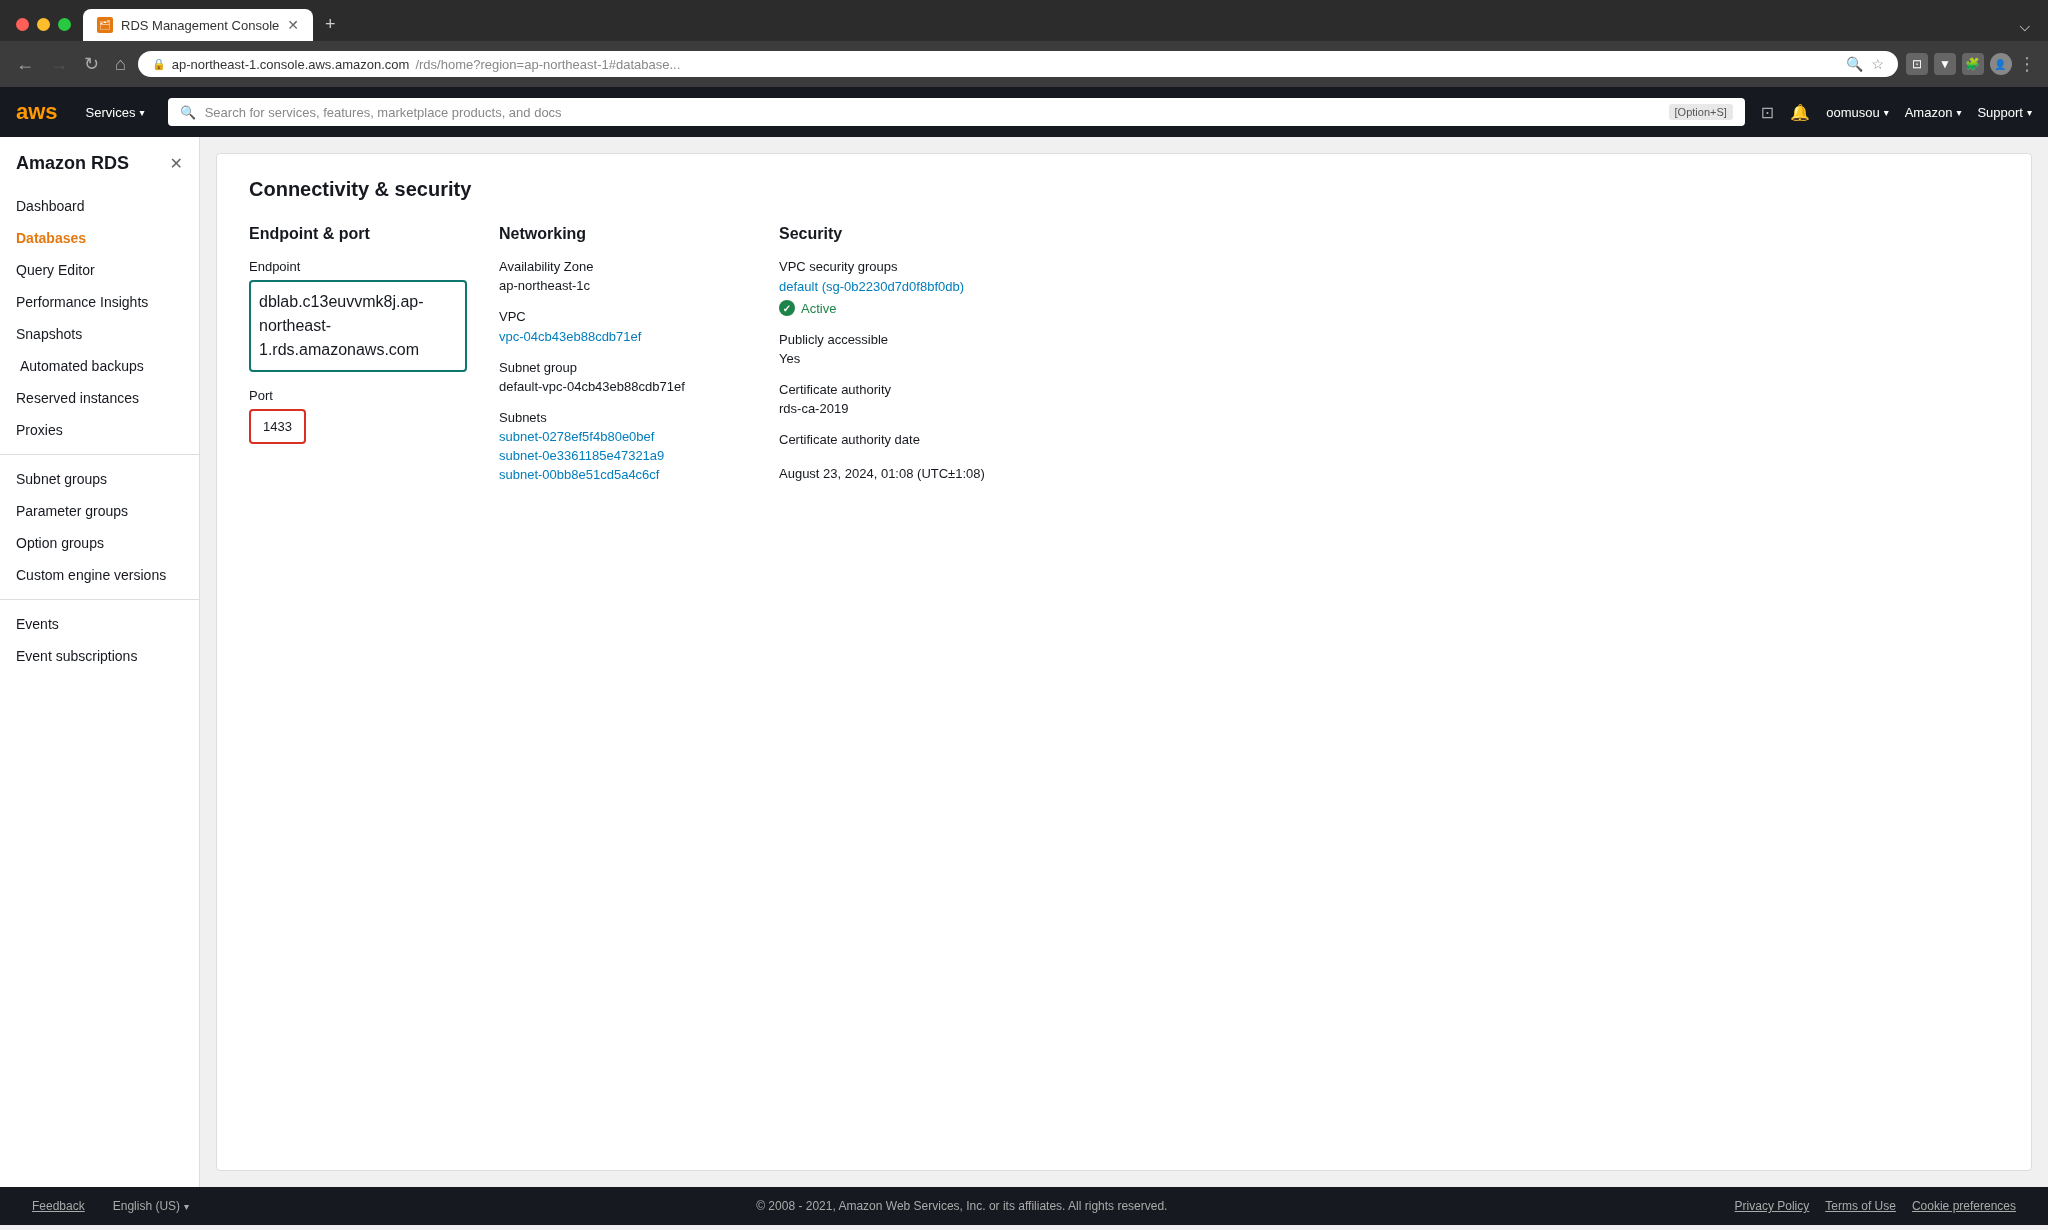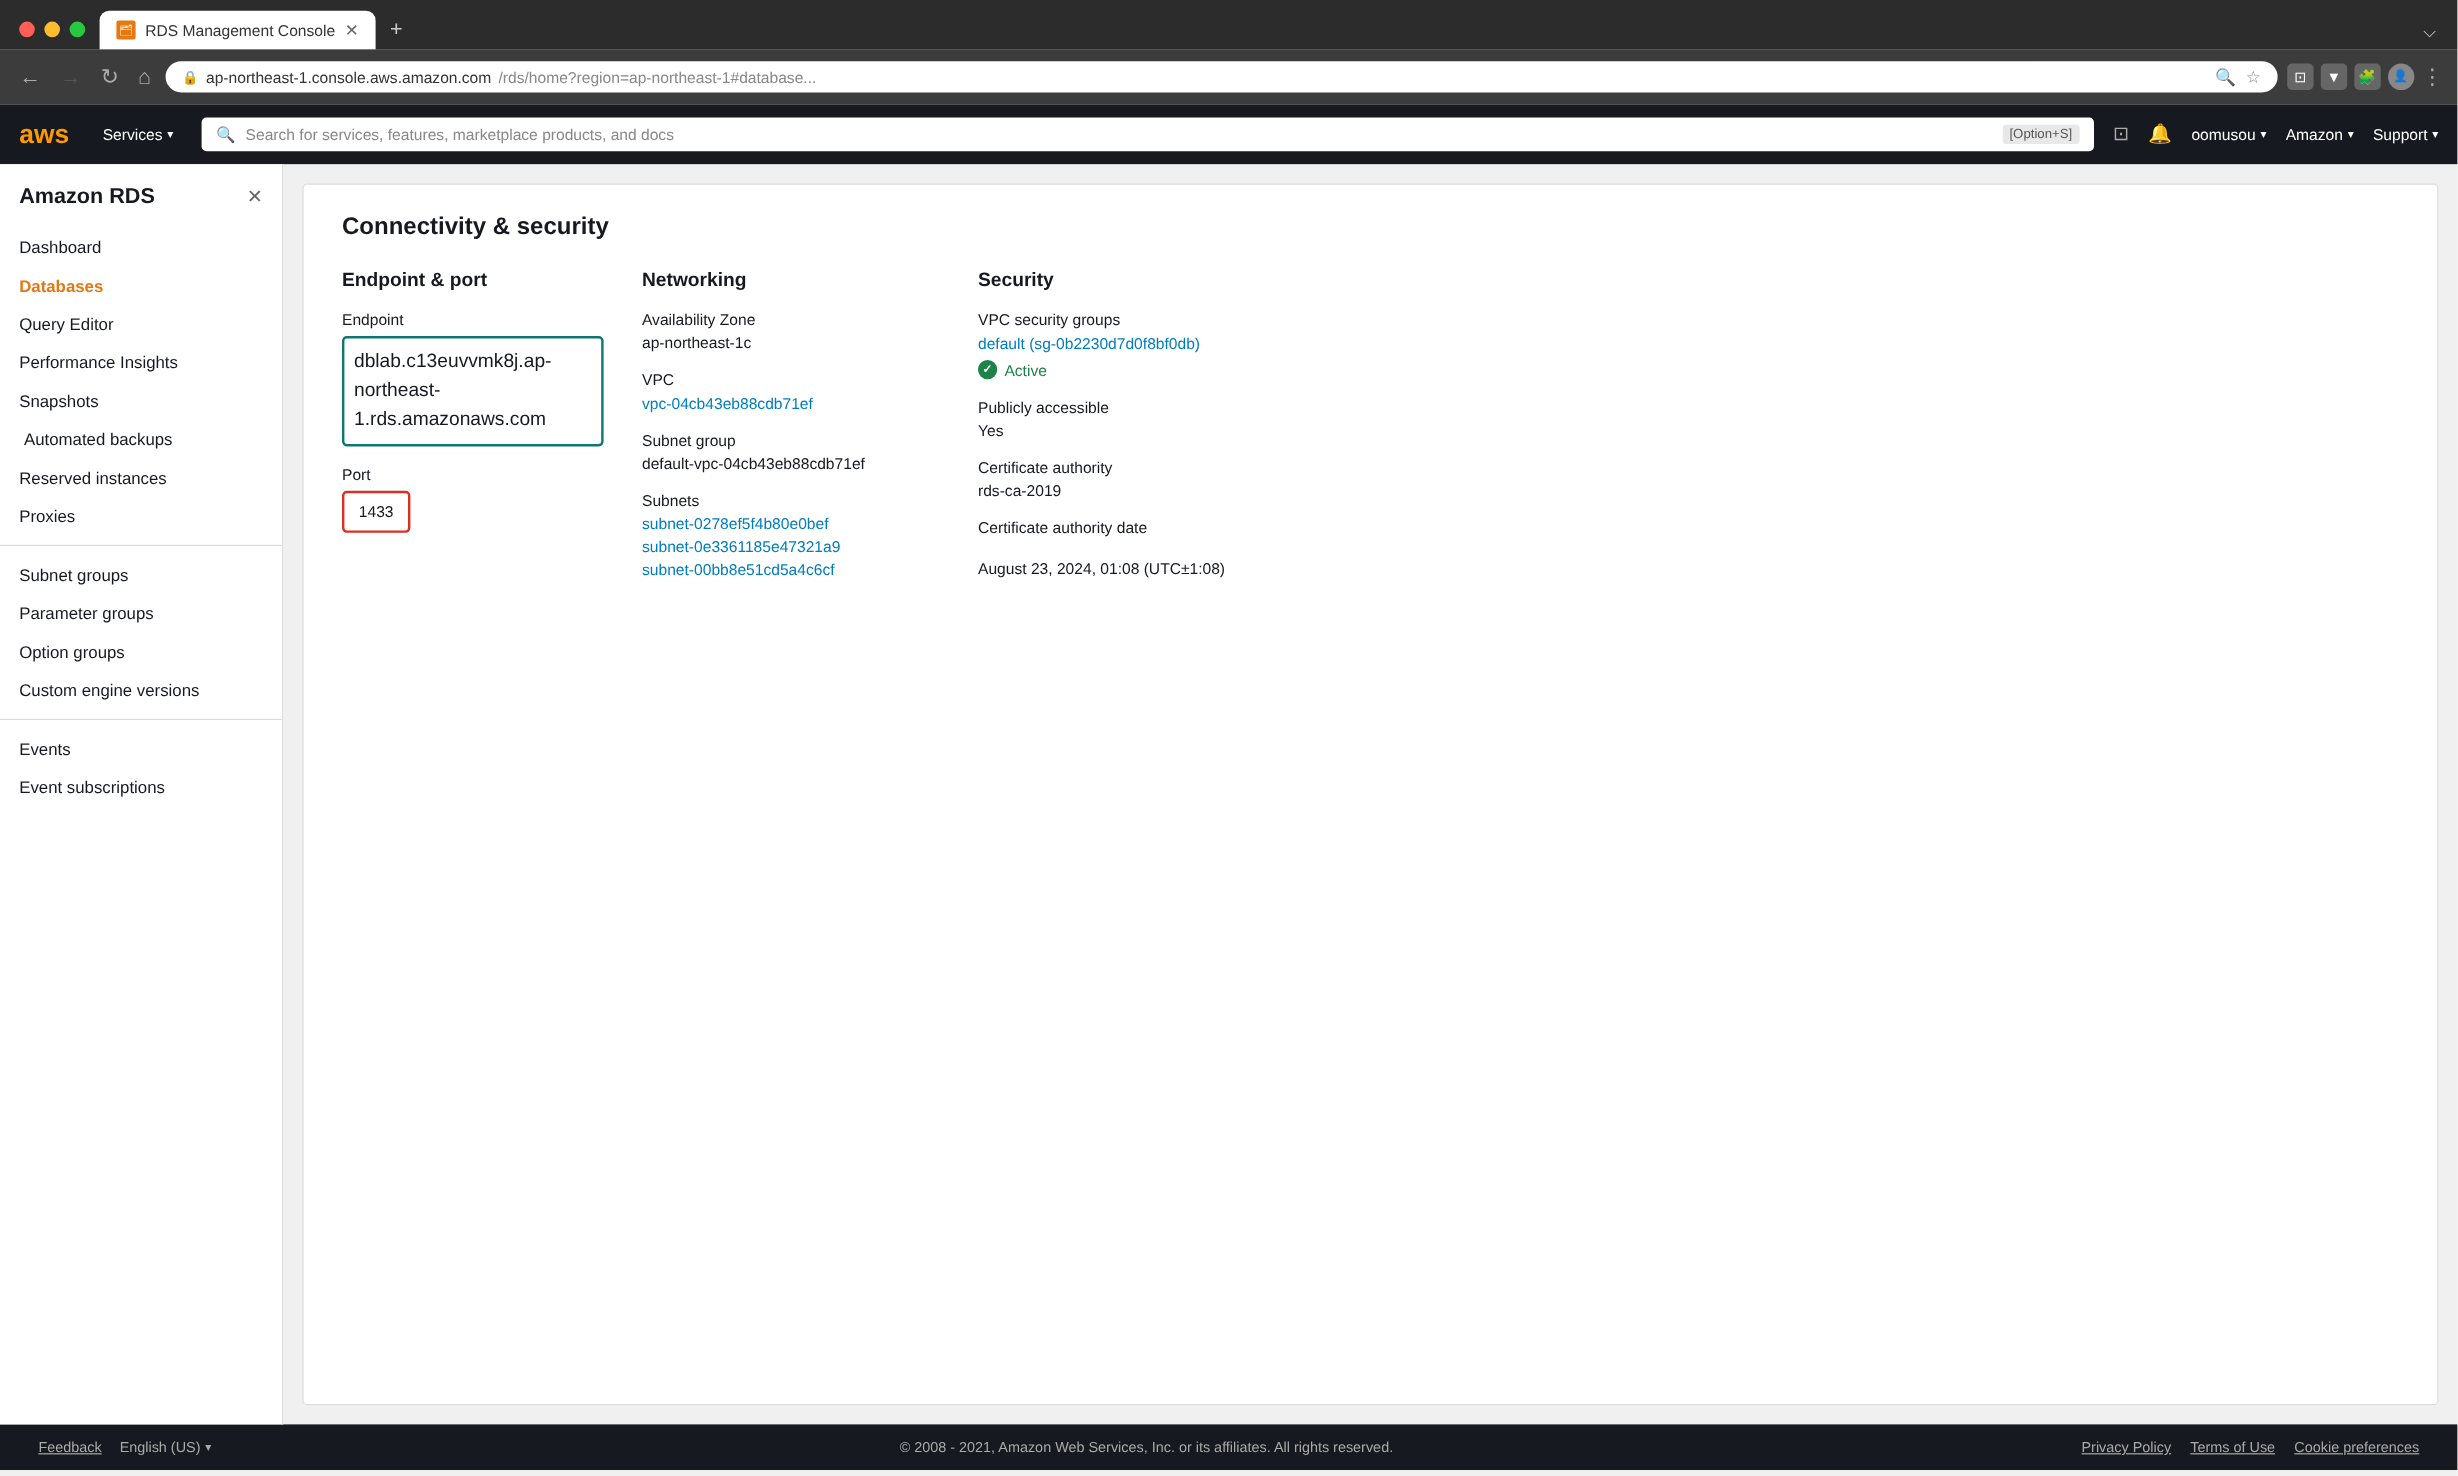--- a/index.html
+++ b/index.html
@@ -75,21 +75,21 @@
     <span style="font-size:10px;">▾</span>
   </div>
   <div style="color:#fff;font-size:13px;display:flex;align-items:center;gap:4px;cursor:pointer;">
     <span>Support</span>
     <span style="font-size:10px;">▾</span>
   </div>
 </div>
 
 <div style="display:flex;height:calc(100vh - 180px);background:#f0f0f0;min-height:600px;">
 
-  <div style="width:236px;background:#fff;border-right:1px solid #ddd;padding:16px 0;overflow-y:auto;flex-shrink:0;">
+  <div style="width:200px;background:#fff;border-right:1px solid #ddd;padding:16px 0;overflow-y:auto;flex-shrink:0;">
     <div style="display:flex;align-items:center;justify-content:space-between;padding:0 16px 16px;">
       <span style="font-size:18px;font-weight:700;color:#16191f;">Amazon RDS</span>
       <span style="color:#666;cursor:pointer;font-size:16px;">✕</span>
     </div>
 
     <a style="padding:8px 16px;cursor:pointer;color:#16191f;font-size:14px;display:block;text-decoration:none;">Dashboard</a>
     <a style="padding:8px 16px;cursor:pointer;color:#e47911;font-weight:600;font-size:14px;display:block;text-decoration:none;">Databases</a>
     <a style="padding:8px 16px;cursor:pointer;color:#16191f;font-size:14px;display:block;text-decoration:none;">Query Editor</a>
     <a style="padding:8px 16px;cursor:pointer;color:#16191f;font-size:14px;display:block;text-decoration:none;">Performance Insights</a>
     <a style="padding:8px 16px;cursor:pointer;color:#16191f;font-size:14px;display:block;text-decoration:none;">Snapshots</a>
@@ -176,21 +176,21 @@
           <div style="font-size:13px;color:#16191f;margin-bottom:19px;">Certificate authority date</div>
           <div style="font-size:13px;color:#16191f;">August 23, 2024, 01:08 (UTC±1:08)</div>
         </div>
 
       </div>
     </div>
   </div>
 </div>
 
 <div style="background:#16191f;color:#aaa;font-size:12px;padding:12px 32px;display:flex;align-items:center;gap:16px;">
-  <div style="display:flex;align-items:center;gap:15px;">
+  <div style="display:flex;align-items:center;gap:28px;">
     <a style="color:#aaa;cursor:pointer;text-decoration:underline;">Feedback</a>
     <div style="color:#aaa;cursor:pointer;display:flex;align-items:center;gap:4px;">
       <span>English (US)</span>
       <span style="font-size:10px;">▾</span>
     </div>
   </div>
   <div style="flex:1;text-align:center;">
     <span>© 2008 - 2021, Amazon Web Services, Inc. or its affiliates. All rights reserved.</span>
   </div>
   <div style="display:flex;gap:16px;">

